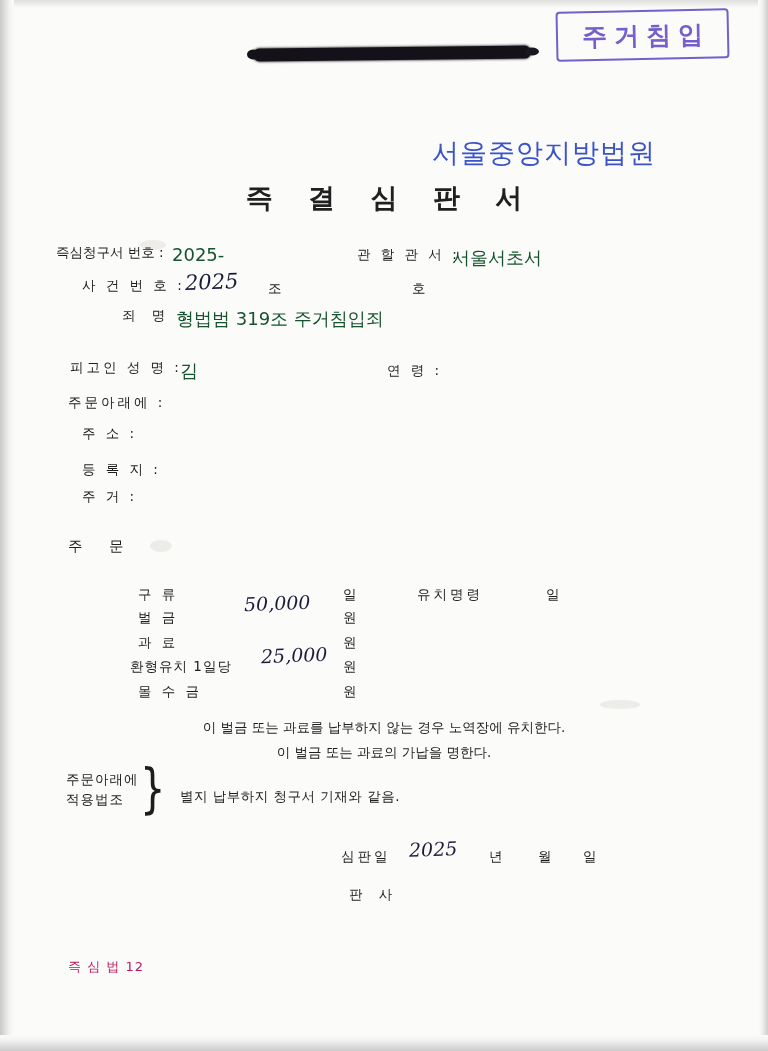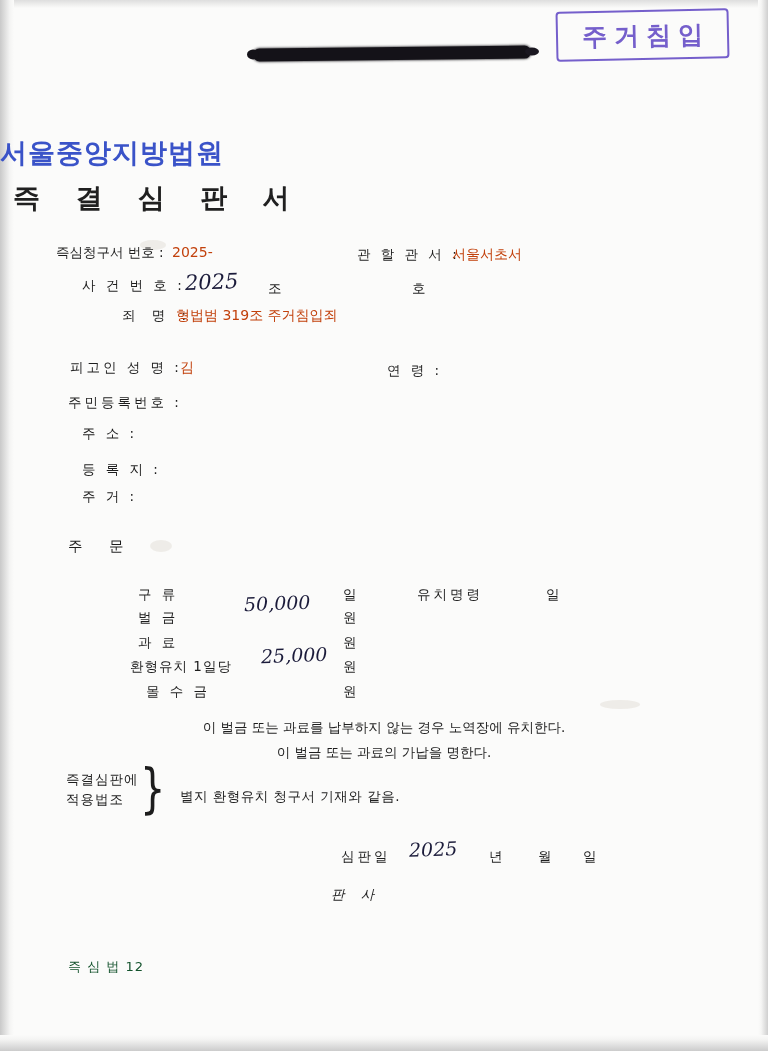--- a/index.html
+++ b/index.html
@@ -91,30 +91,31 @@
     font-weight: bold;
     text-indent: 7px;
     opacity: 0.92;
   }
 
   
   .court-title {
     position: absolute;
     left: 0; top: 135px;
     width: 656px;
-    text-align: left;
+    text-align: right;
     color: #3a53c8;
     font-size: 27px;
-    font-weight: bold;
+    font-weight: normal;
     letter-spacing: 1px;
   }
   .doc-title {
     position: absolute;
     left: 0; top: 180px;
     width: 768px;
+    text-align: center;
     color: #202020;
     font-size: 27px;
     font-weight: bold;
     letter-spacing: 13px;
     text-indent: 13px;
   }
 
   
   .lbl {
     position: absolute;
@@ -122,22 +123,22 @@
     font-size: 13.5px;
     white-space: nowrap;
   }
   .lbl.sp1 { letter-spacing: 6px; }
   .lbl.sp2 { letter-spacing: 11px; }
   .lbl.sp3 { letter-spacing: 3px; }
 
   
   .ink {
     position: absolute;
-    color: #c2410c;
-    font-size: 14px;
+    color: #14532d;
+    font-size: 18px;
     white-space: nowrap;
   }
   .ink-hand {
     position: absolute;
     color: #1b1b3a;
     font-family: "DejaVu Serif", "Liberation Serif", serif;
     font-size: 19px;
     font-style: italic;
     white-space: nowrap;
     transform: rotate(-2deg);
@@ -158,21 +159,21 @@
   .brace {
     position: absolute;
     color: #1d1d1d;
     font-size: 40px;
     line-height: 1;
     transform: scaleY(1.35);
   }
 
   .footnote {
     position: absolute;
-    color: #14532d;
+    color: #be185d;
     font-size: 13px;
     white-space: nowrap;
   }
 
   
   .blotch {
     position: absolute;
     background: #e9e7e2;
     border-radius: 50%;
     opacity: .75;
@@ -210,21 +211,21 @@
   <div class="lbl" style="left:268px;top:280px;">조</div>
   <div class="lbl" style="left:412px;top:280px;">호</div>
 
   <div class="lbl sp1" style="left:122px;top:307px;">죄 명 :</div>
   <div class="ink" style="left:176px;top:307px;">형법범 319조 주거침입죄</div>
 
   <div class="lbl sp3" style="left:70px;top:359px;">피고인 성 명 :</div>
   <div class="ink" style="left:180px;top:359px;">김</div>
   <div class="lbl sp3" style="left:387px;top:362px;">연  령 :</div>
 
-  <div class="lbl sp3" style="left:68px;top:394px;">주민등록번호 :</div>
+  <div class="lbl sp3" style="left:68px;top:394px;">주문아래에 :</div>
   <div class="lbl sp3" style="left:82px;top:425px;">주      소 :</div>
   <div class="lbl sp3" style="left:82px;top:461px;">등  록 지 :</div>
   <div class="lbl sp3" style="left:82px;top:488px;">주    거 :</div>
 
   <div class="lbl sp2" style="left:68px;top:537px;font-size:14.5px;">주    문</div>
 
   <div class="lbl sp3" style="left:138px;top:586px;">구  류</div>
   <div class="lbl" style="left:343px;top:586px;">일</div>
   <div class="lbl sp3" style="left:417px;top:586px;">유치명령</div>
   <div class="lbl" style="left:546px;top:586px;">일</div>
@@ -233,34 +234,34 @@
   <div class="ink-hand" style="left:244px;top:592px;">50,000</div>
   <div class="lbl" style="left:343px;top:609px;">원</div>
 
   <div class="lbl sp3" style="left:138px;top:634px;">과  료</div>
   <div class="lbl" style="left:343px;top:634px;">원</div>
 
   <div class="lbl" style="left:130px;top:658px;letter-spacing:1px;">환형유치 1일당</div>
   <div class="ink-hand" style="left:261px;top:644px;">25,000</div>
   <div class="lbl" style="left:343px;top:658px;">원</div>
 
-  <div class="lbl sp3" style="left:138px;top:683px;margin-left:8px;">몰 수 금</div>
+  <div class="lbl sp3" style="left:138px;top:683px;">몰 수 금</div>
   <div class="lbl" style="left:343px;top:683px;">원</div>
 
   <div class="center-text" style="top:744px;">이 벌금 또는 과료의 가납을 명한다.</div>
   <div class="center-text" style="top:719px;">이 벌금 또는 과료를 납부하지 않는 경우 노역장에 유치한다.</div>
 
-  <div class="lbl" style="left:66px;top:771px;letter-spacing:1px;">즉결심판에</div>
+  <div class="lbl" style="left:66px;top:771px;letter-spacing:1px;">주문아래에</div>
   <div class="lbl" style="left:66px;top:791px;letter-spacing:1px;">적용법조</div>
   <div class="brace" style="left:140px;top:768px;">}</div>
-  <div class="lbl" style="left:180px;top:788px;letter-spacing:0.5px;">별지 환형유치 청구서 기재와 같음.</div>
+  <div class="lbl" style="left:180px;top:788px;letter-spacing:0.5px;">별지 납부하지 청구서 기재와 같음.</div>
 
   <div class="lbl sp3" style="left:341px;top:848px;text-align:right;">심판일</div>
   <div class="ink-hand" style="left:409px;top:838px;">2025</div>
   <div class="lbl" style="left:489px;top:848px;">년</div>
   <div class="lbl" style="left:538px;top:848px;">월</div>
   <div class="lbl" style="left:583px;top:848px;">일</div>
 
-  <div class="lbl sp1" style="left:331px;top:886px;font-style:italic;">판  사</div>
+  <div class="lbl sp1" style="left:349px;top:886px;">판  사</div>
 
   <div class="footnote" style="left:68px;top:958px;letter-spacing:1px;">즉 심 법    12</div>
 
 </div>
 
 </body></html>

